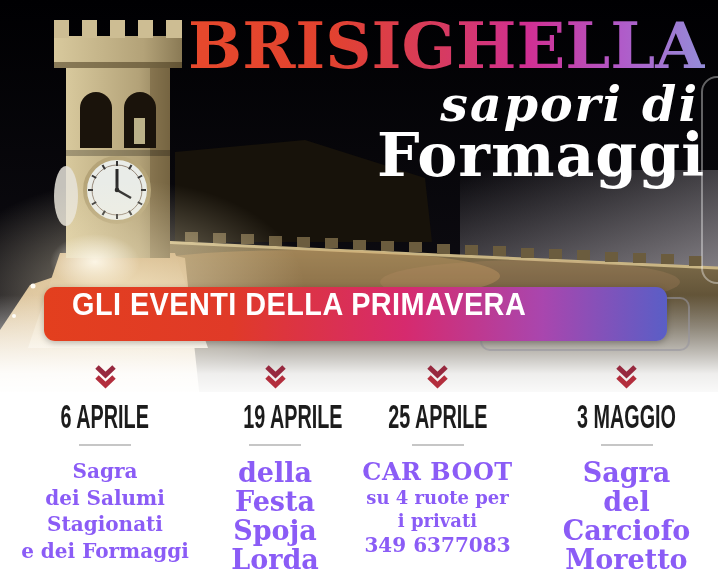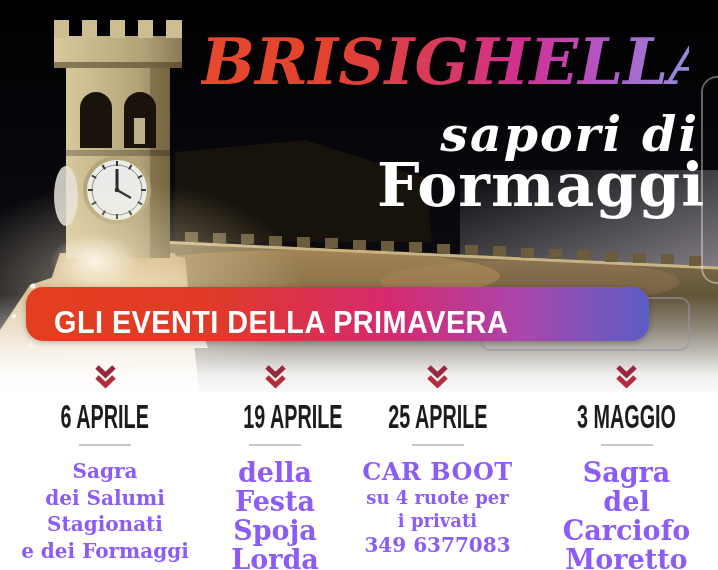--- a/index.html
+++ b/index.html
@@ -14,40 +14,40 @@
   .right-frame{
     position:absolute;top:76px;left:701px;width:60px;height:204px;
     border:2px solid rgba(255,255,255,.38);border-radius:16px;
   }
   
   .title-block{
     position:absolute;top:14px;left:185px;width:520px;text-align:right;
     line-height:1;z-index:3;
   }
   .main-title{
-    margin:16px;font-size:64px;font-weight:bold;letter-spacing:0px;
+    margin:0;font-size:64px;font-weight:bold;letter-spacing:0px;
     font-family:"DejaVu Serif",serif;
     background:linear-gradient(90deg,#e7492c 0%,#e2422f 28%,#d63a62 50%,#d02f93 66%,#b05bc9 84%,#948dd8 100%);
-    -webkit-background-clip:text;background-clip:text;color:transparent;font-style:italic;
+    -webkit-background-clip:text;background-clip:text;color:transparent;
   }
   .sub1{
     margin:2px 6px 0 0;font-style:italic;font-weight:bold;font-size:49px;
     color:#ffffff;letter-spacing:2px;
   }
   .sub2{
     margin:-4px 0 0 0;font-weight:bold;font-size:60px;color:#ffffff;letter-spacing:1px;
   }
   
   .banner-ghost{
     position:absolute;top:297px;left:480px;width:206px;height:50px;
     border:2px solid rgba(150,148,158,.6);border-radius:10px;z-index:1;
   }
   .banner{
-    position:absolute;top:287px;left:26px;width:623px;height:54px;
-    border-radius:17px;z-index:2;display:flex;align-items:flex-end;
+    position:absolute;top:287px;left:44px;width:623px;height:54px;
+    border-radius:11px;z-index:2;display:flex;align-items:flex-start;
     background:linear-gradient(90deg,#e33f1e 0%,#e03a28 30%,#d62a6e 58%,#a946ae 80%,#5a5ec6 100%);
     box-shadow:0 2px 6px rgba(0,0,0,.25);
   }
   .banner span{
     display:inline-block;margin-left:28px;color:#fff;
     font-family:"Liberation Sans",sans-serif;font-weight:bold;font-size:31px;
     transform:scaleX(.93);transform-origin:left center;letter-spacing:.5px;
   }
   
   .events{

